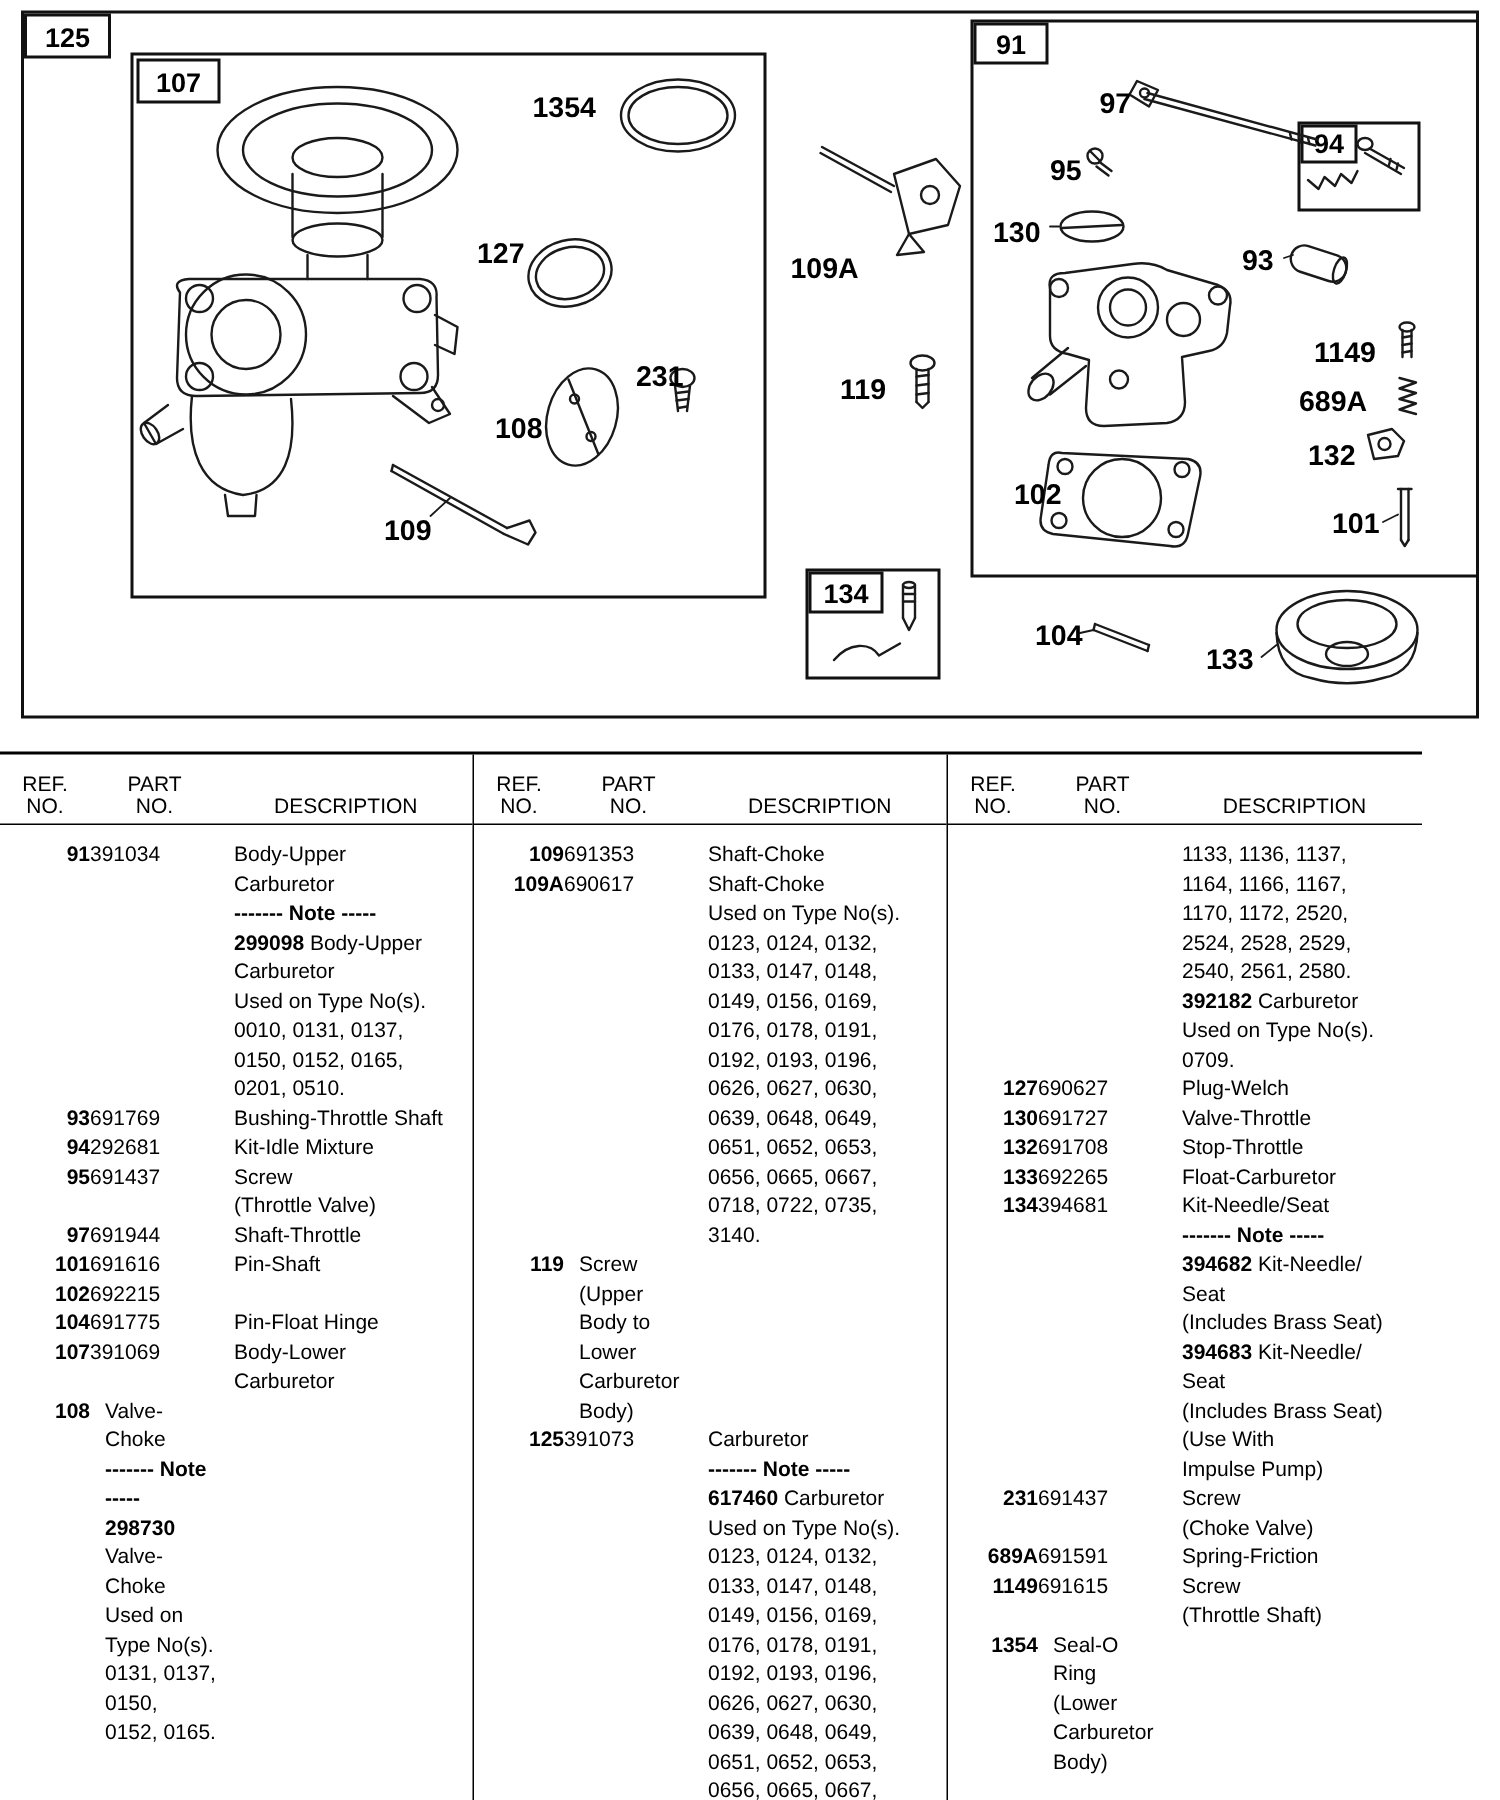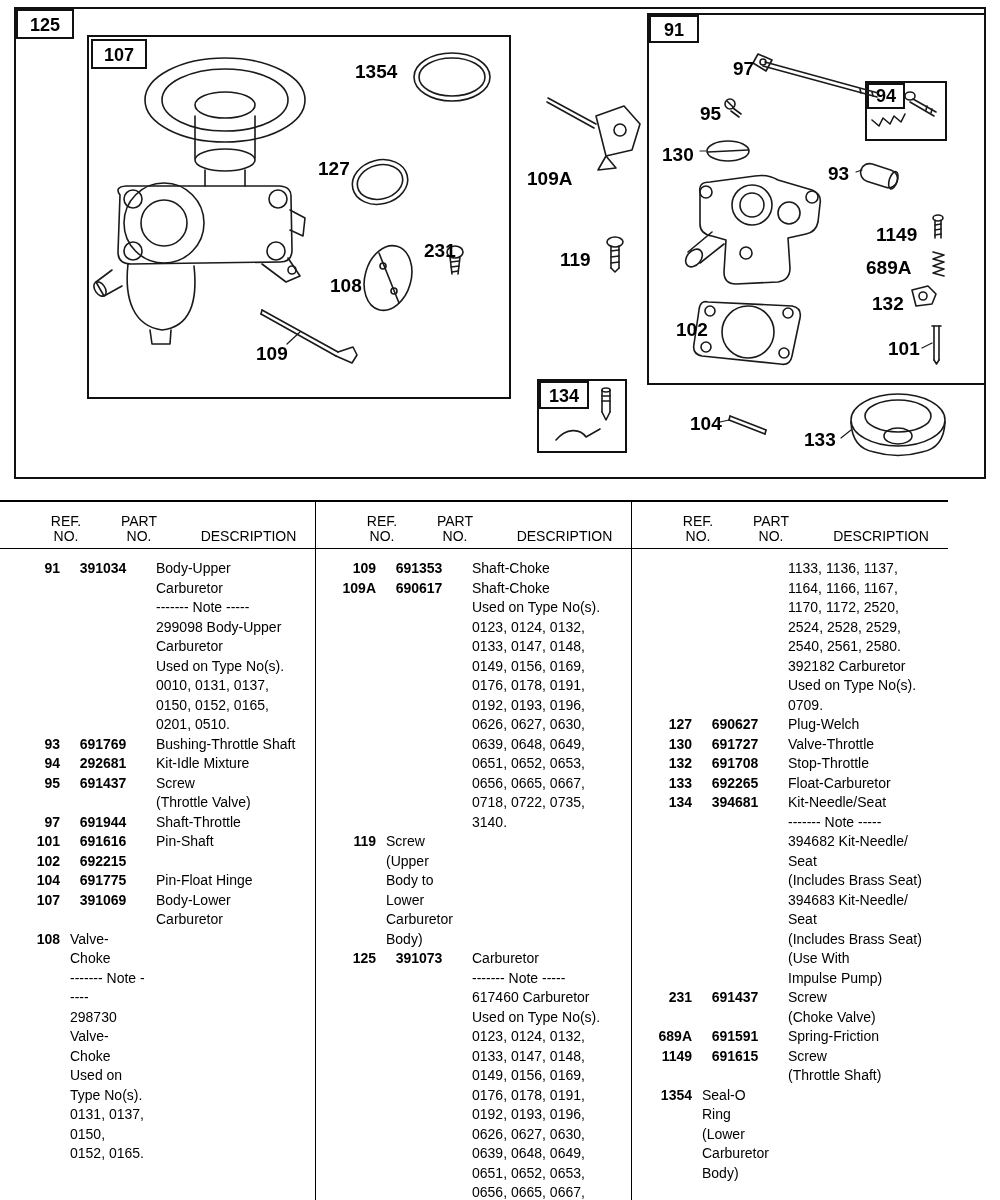--- a/index.html
+++ b/index.html
@@ -18,31 +18,31 @@
     margin-top:6px;
     border-top:2px solid #000;
     display:grid;
     grid-template-columns:1fr 1fr 1fr;
   }
   .col { border-right:1.5px solid #000; min-height:700px; }
   .col:last-child { border-right:none; }
   .thead {
     display:grid; grid-template-columns:60px 86px 1fr;
     height:42px; border-bottom:1.5px solid #000;
-    align-items:end; padding-bottom:4px;padding-left:36px;
+    align-items:end; padding-bottom:4px;
   }
   .th { text-align:center; font-size:14px; line-height:15px; }
   .th span { display:block; }
   .entries { padding-top:10px; }
   .entry { display:grid; grid-template-columns:60px 86px 1fr; }
   .cell { font-size:14px; line-height:19.5px; }
   .cell.ref  { text-align:right; font-weight:bold; }
-  .cell.part { text-align:center; font-weight:bold; }
+  .cell.part { text-align:left; font-weight:normal; }
   .cell.desc { padding-left:10px; }
-  .line b { font-weight:normal; }
+  .line b { font-weight:bold; }
 </style>
 </head>
 <body>
 
 <div class="page">
 
   
   <svg width="1000" height="490" viewBox="0 0 1000 490">
     <g fill="none" stroke="#111" stroke-width="2">
 

